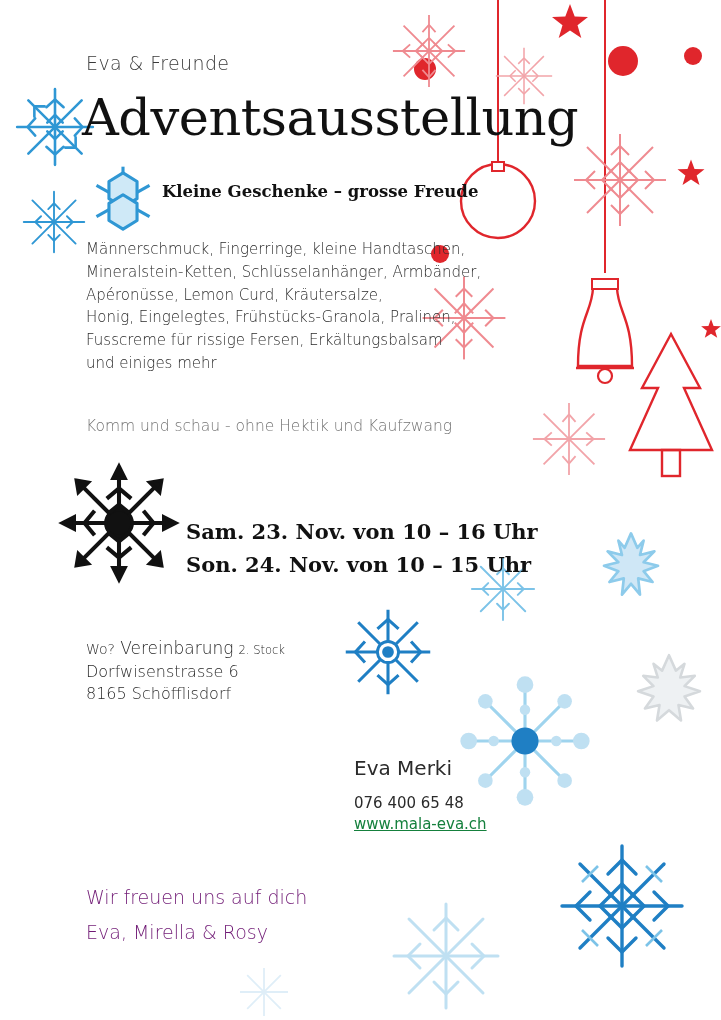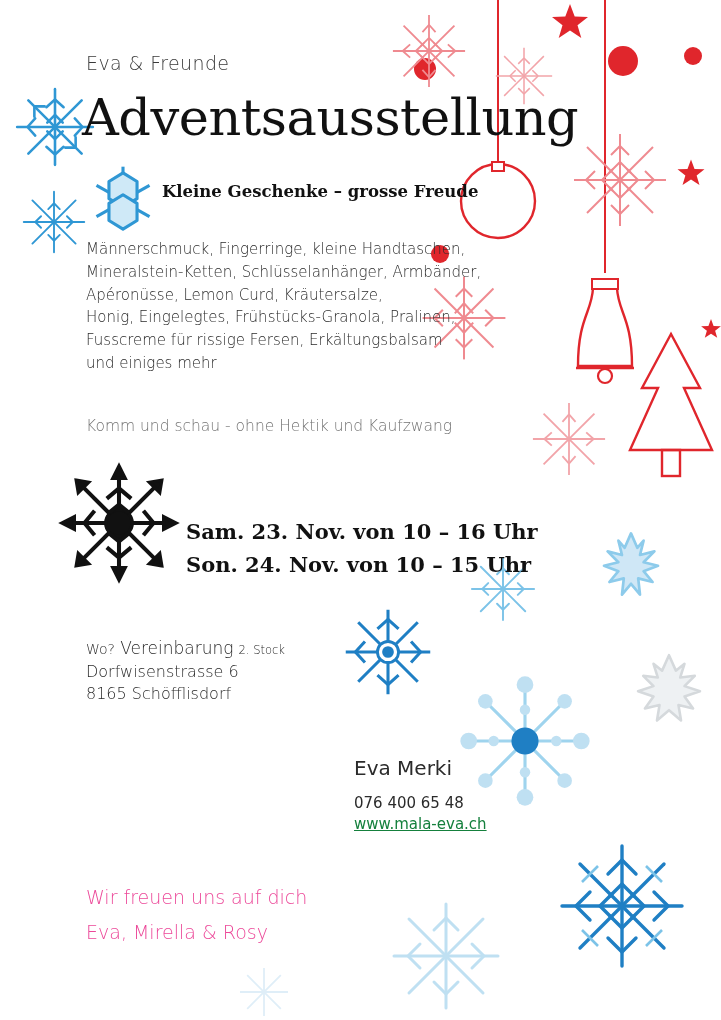--- a/index.html
+++ b/index.html
@@ -138,21 +138,21 @@
     display: inline-block;
   }
   .closing {
     position: absolute;
     left: 86px;
     top: 880px;
     font-family: "DejaVu Sans", sans-serif;
     font-weight: 300;
     font-size: 19px;
     line-height: 1.85;
-    color: #ec4899;
+    color: #701a75;
   }
 </style>
 </head>
 <body>
 
 <div class="poster">
 
   <div class="deco">
 
     <svg style="left:380px;top:-4px;" width="341" height="420" viewBox="0 0 341 420" fill="none">

